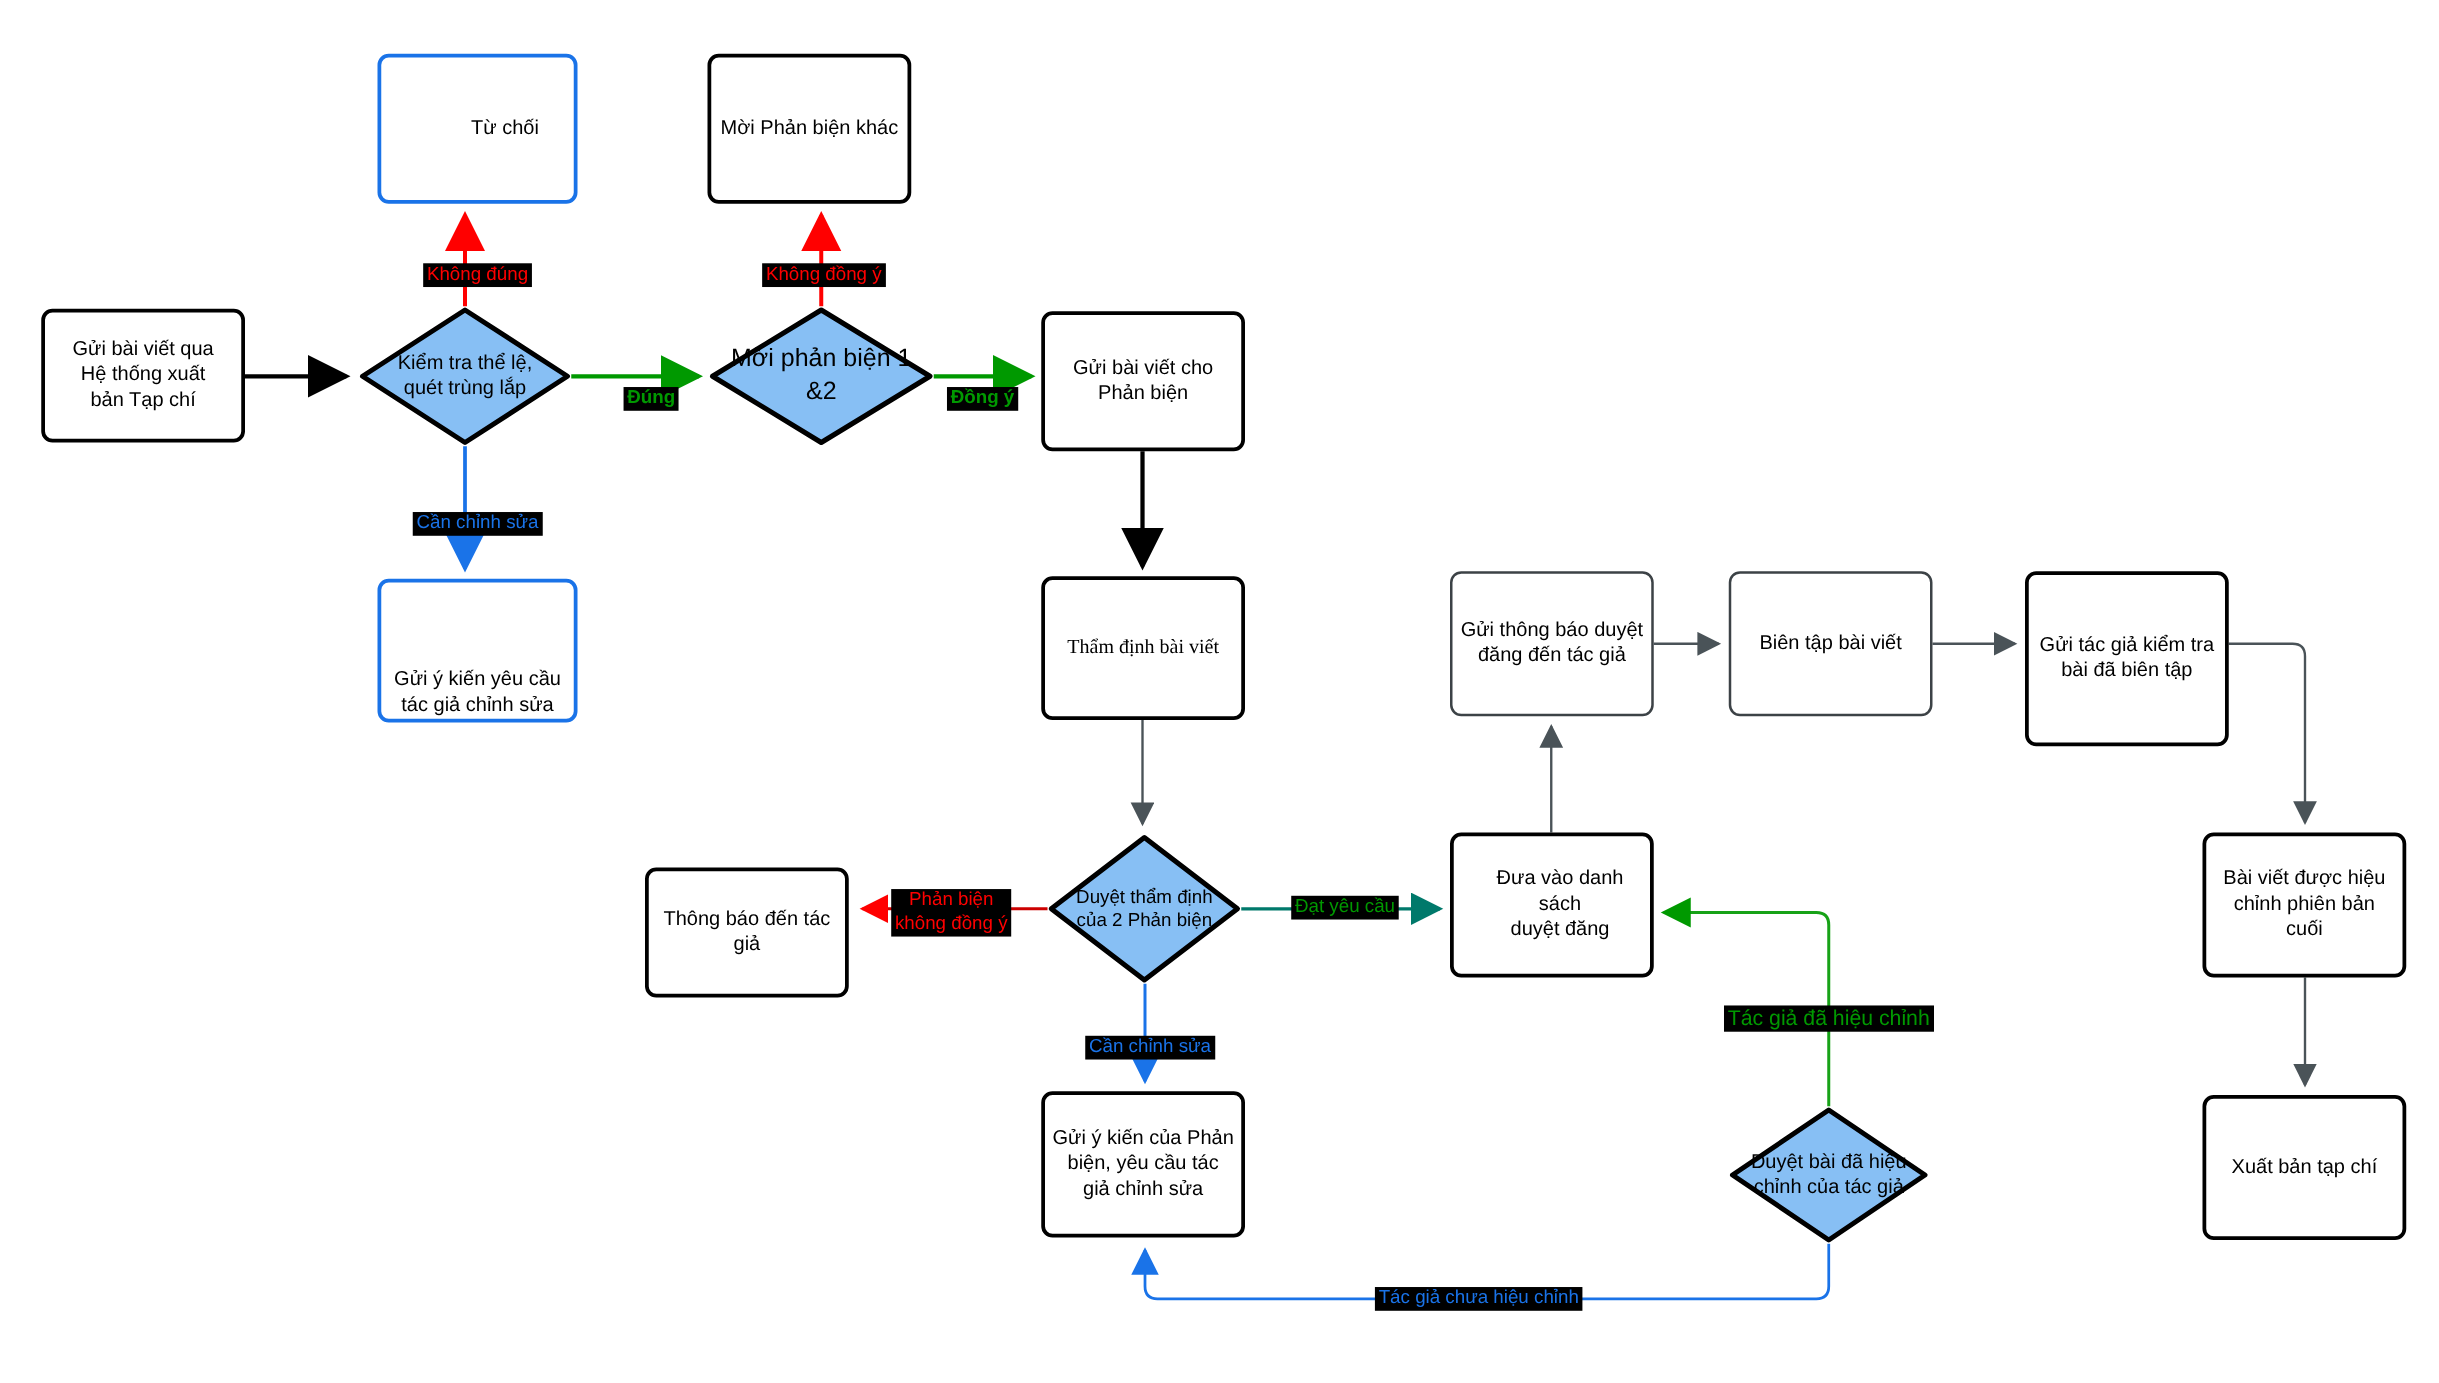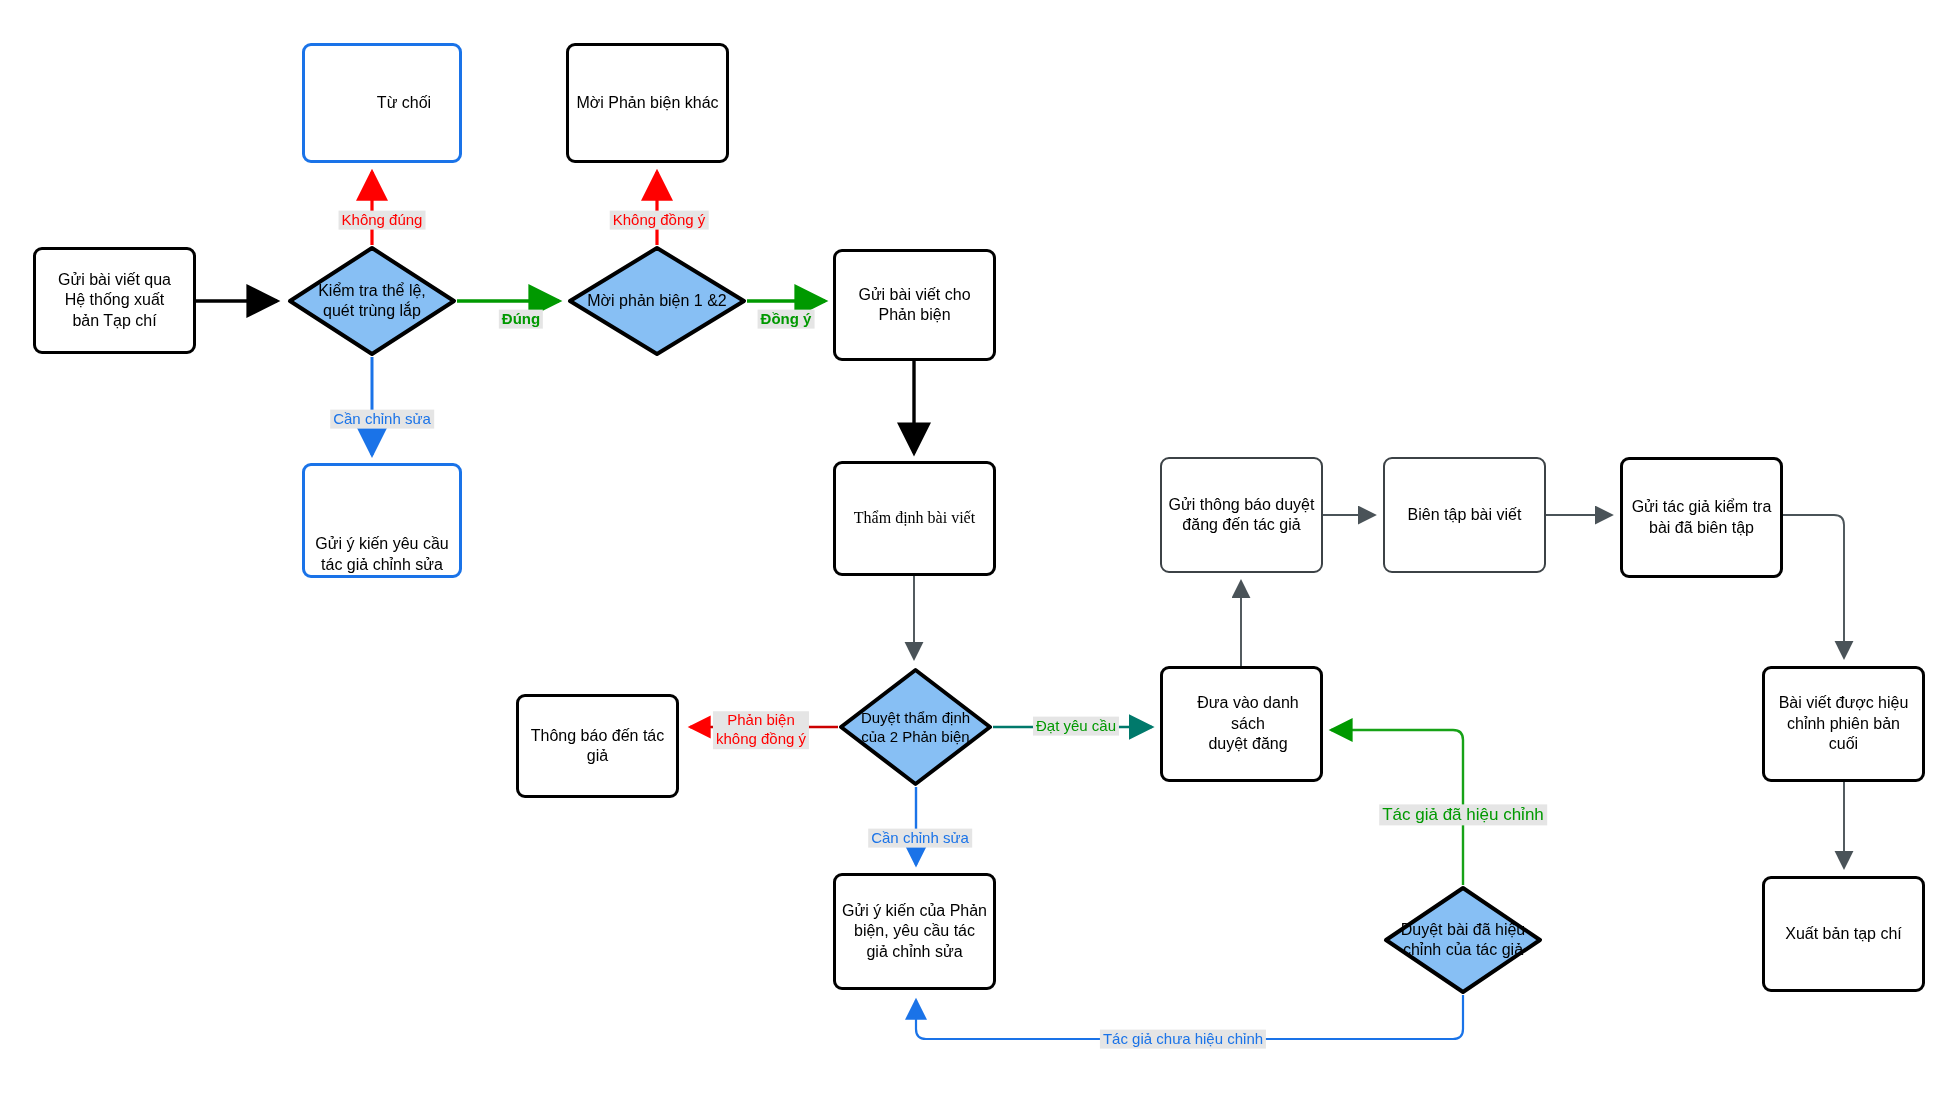--- a/index.html
+++ b/index.html
@@ -6,21 +6,21 @@
   body{font-family:"Liberation Sans","DejaVu Sans",sans-serif;}
   #canvas{position:relative;width:1951px;height:1106px;background:#ffffff;overflow:hidden;}
   #edges{position:absolute;left:0;top:0;width:1951px;height:1106px;}
   .node{position:absolute;box-sizing:border-box;display:flex;align-items:center;justify-content:center;text-align:center;line-height:1.28;color:#000000;}
   .node.proc{border-radius:9px;background:#ffffff;}
   .node .lbl{display:block;padding:0 6px;white-space:pre-line;}
   .node.dia{background:transparent;border:none;}
   .node.dia .diashape{position:absolute;left:0;top:0;width:100%;height:100%;}
   .node.dia .lbl{position:relative;z-index:2;}
   .elabel{position:absolute;white-space:pre-line;text-align:center;line-height:1.25;transform:translate(-50%,-50%);pointer-events:none;}
-  .elabel .chip{display:block;background:#e5e5e5;padding:0 3px;}
+  .elabel .chip{display:block;background:#000000;padding:0 3px;}
 </style>
 </head>
 <body>
 
 <div id="canvas">
 
   <svg id="edges" viewBox="0 0 1951 1106">
     <defs>
       <marker id="ar-black" markerWidth="12" markerHeight="12" refX="9" refY="5" orient="auto" markerUnits="strokeWidth">
         <path d="M0,0 L10,5 L0,10 z" fill="#000000"></path>
@@ -92,21 +92,21 @@
         <span class="lbl">Kiểm tra thể lệ,
 quét trùng lắp</span>
       </div>
       <div class="node proc" style="left: 302px; top: 43px; width: 160px; height: 120px; font-size: 16px; border: 3.2px solid rgb(26, 115, 232); padding-left: 44px;">
         <span class="lbl">Từ chối</span>
       </div>
       <div class="node proc" style="left: 302px; top: 463px; width: 160px; height: 115px; font-size: 16px; border: 3.2px solid rgb(26, 115, 232); align-items: flex-end;">
         <span class="lbl">Gửi ý kiến yêu cầu
 tác giả chỉnh sửa</span>
       </div>
-      <div class="node dia" style="left: 567px; top: 245px; width: 180px; height: 112px; font-size: 16px;">
+      <div class="node dia" style="left: 567px; top: 245px; width: 180px; height: 112px; font-size: 20px;">
         <svg class="diashape" viewBox="0 0 180 112" preserveAspectRatio="none">
           <path d="M90,3 L177,56 L90,109 L3,56 Z" fill="#87BFF4" stroke="#000000" stroke-width="4" stroke-linejoin="round"></path>
         </svg>
         <span class="lbl">Mời phản biện 1 &amp;2</span>
       </div>
       <div class="node proc" style="left: 566px; top: 43px; width: 163px; height: 120px; font-size: 16px; border: 3.2px solid rgb(0, 0, 0);">
         <span class="lbl">Mời Phản biện khác</span>
       </div>
       <div class="node proc" style="left: 833px; top: 249px; width: 163px; height: 112px; font-size: 16px; border: 3.2px solid rgb(0, 0, 0);">
         <span class="lbl">Gửi bài viết cho
@@ -135,21 +135,21 @@
         <span class="lbl">Đưa vào danh sách
 duyệt đăng</span>
       </div>
       <div class="node proc" style="left: 1160px; top: 457px; width: 163px; height: 116px; font-size: 16px; border: 2px solid rgb(60, 66, 70);">
         <span class="lbl">Gửi thông báo duyệt
 đăng đến tác giả</span>
       </div>
       <div class="node proc" style="left: 1383px; top: 457px; width: 163px; height: 116px; font-size: 16px; border: 2px solid rgb(60, 66, 70);">
         <span class="lbl">Biên tập bài viết</span>
       </div>
-      <div class="node proc" style="left: 1620px; top: 457px; width: 163px; height: 121px; font-size: 16px; border: 3.2px solid rgb(0, 0, 0);">
+      <div class="node proc" style="left: 1620px; top: 457px; width: 163px; height: 140px; font-size: 16px; border: 3.2px solid rgb(0, 0, 0);">
         <span class="lbl">Gửi tác giả kiểm tra
 bài đã biên tập</span>
       </div>
       <div class="node proc" style="left: 1762px; top: 666px; width: 163px; height: 116px; font-size: 16px; border: 3.2px solid rgb(0, 0, 0);">
         <span class="lbl">Bài viết được hiệu
 chỉnh phiên bản
 cuối</span>
       </div>
       <div class="node proc" style="left: 1762px; top: 876px; width: 163px; height: 116px; font-size: 16px; border: 3.2px solid rgb(0, 0, 0);">
         <span class="lbl">Xuất bản tạp chí</span>

